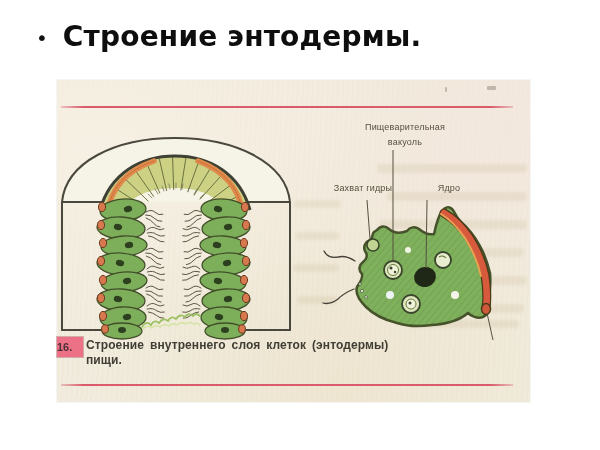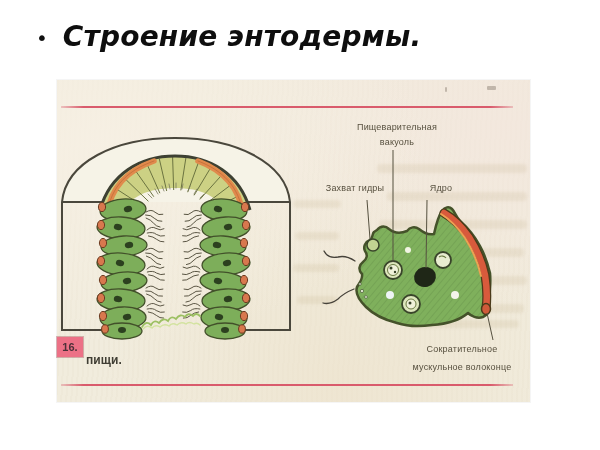--- a/index.html
+++ b/index.html
@@ -4,21 +4,21 @@
 <style>
   html,body{margin:0;padding:0;}
   body{
     width:600px;height:450px;background:#ffffff;position:relative;
     font-family:"Liberation Sans",sans-serif;overflow:hidden;
   }
   
   .title-row{position:absolute;left:36px;top:20px;display:flex;align-items:flex-start;}
   .bullet{font:20px/36px "DejaVu Sans",sans-serif;color:#111;margin-right:15px;}
   .title-text{
-    font-family:"DejaVu Sans",sans-serif;font-weight:bold;font-style:italic;
+    font-family:"DejaVu Sans",sans-serif;font-weight:bold;
     font-size:28px;line-height:34px;color:#0e0e0e;letter-spacing:.2px;
   }
   
   .scan{
     position:absolute;left:57px;top:80px;width:473px;height:322px;
     background-color:#f1ecdd;
     background-image:
       radial-gradient(ellipse at 8% 20%, rgba(247,240,228,.9), rgba(247,240,228,0) 55%),
       radial-gradient(ellipse at 95% 15%, rgba(244,230,222,.7), rgba(244,230,222,0) 50%),
       radial-gradient(ellipse at 60% 95%, rgba(236,224,200,.55), rgba(236,224,200,0) 60%),
@@ -33,25 +33,25 @@
   }
   .rule{
     height:2px;left:4px;width:452px;
     background:linear-gradient(90deg, rgba(217,91,108,.3), #d95b6c 5%, #d95b6c 95%, rgba(217,91,108,.3));
   }
   .rule.top{top:26px;} .rule.bottom{top:304px;}
   .artifact{background:rgba(120,108,96,.4);filter:blur(.4px);border-radius:1px;}
   .bleed{background:#a8905e;opacity:.12;filter:blur(1.4px);border-radius:4px;}
   .scan-label{
     font:9px/15px "Liberation Sans",sans-serif;color:#57503f;
-    text-align:center;letter-spacing:.2px;
+    text-align:center;letter-spacing:.2px;margin-left:8px;
   }
   .caption-box{
     left:0;top:257px;width:26px;height:20px;background:#ec7186;
-    font:bold 11px/20px "Liberation Sans",sans-serif;color:#4c3038;text-align:center;
+    font:bold 11px/20px "Liberation Sans",sans-serif;color:#4c3038;text-align:left;
     box-shadow:0 0 0 1px rgba(150,60,70,.35);
   }
   .caption-text{
     left:29px;top:258px;width:336px;
     font:bold 12px/15px "Liberation Sans",sans-serif;color:#403e34;
     word-spacing:2.5px;letter-spacing:.1px;text-align:left;
   }
   svg{display:block;}
 </style>
 </head>
@@ -282,23 +282,19 @@
       <line x1="165" y1="170" x2="171" y2="197"></line>
     </g>
   </svg>
 
   <div class="scan-label" style="left:270px;top:40px;width:140px">
     <span style="position:static">Пищеварительная</span><br>
     <span style="position:static">вакуоль</span>
   </div>
   <div class="scan-label" style="left:268px;top:101px;width:60px">Захват гидры</div>
   <div class="scan-label" style="left:364px;top:101px;width:40px">Ядро</div>
-  <div class="scan-label" style="left:340px;top:260px;width:130px;line-height:18px">
-    <span style="position:static">Сократительное</span><br>
-    <span style="position:static">мускульное волоконце</span>
-  </div>
 
   <div class="caption-box">16.</div>
   <div class="caption-text">
-    <br>
+    <span style="position:static">Строение внутреннего слоя клеток (энтодермы)</span><br>
     <span style="position:static">пищи.</span>
   </div>
 </div>
 
 </body></html>

